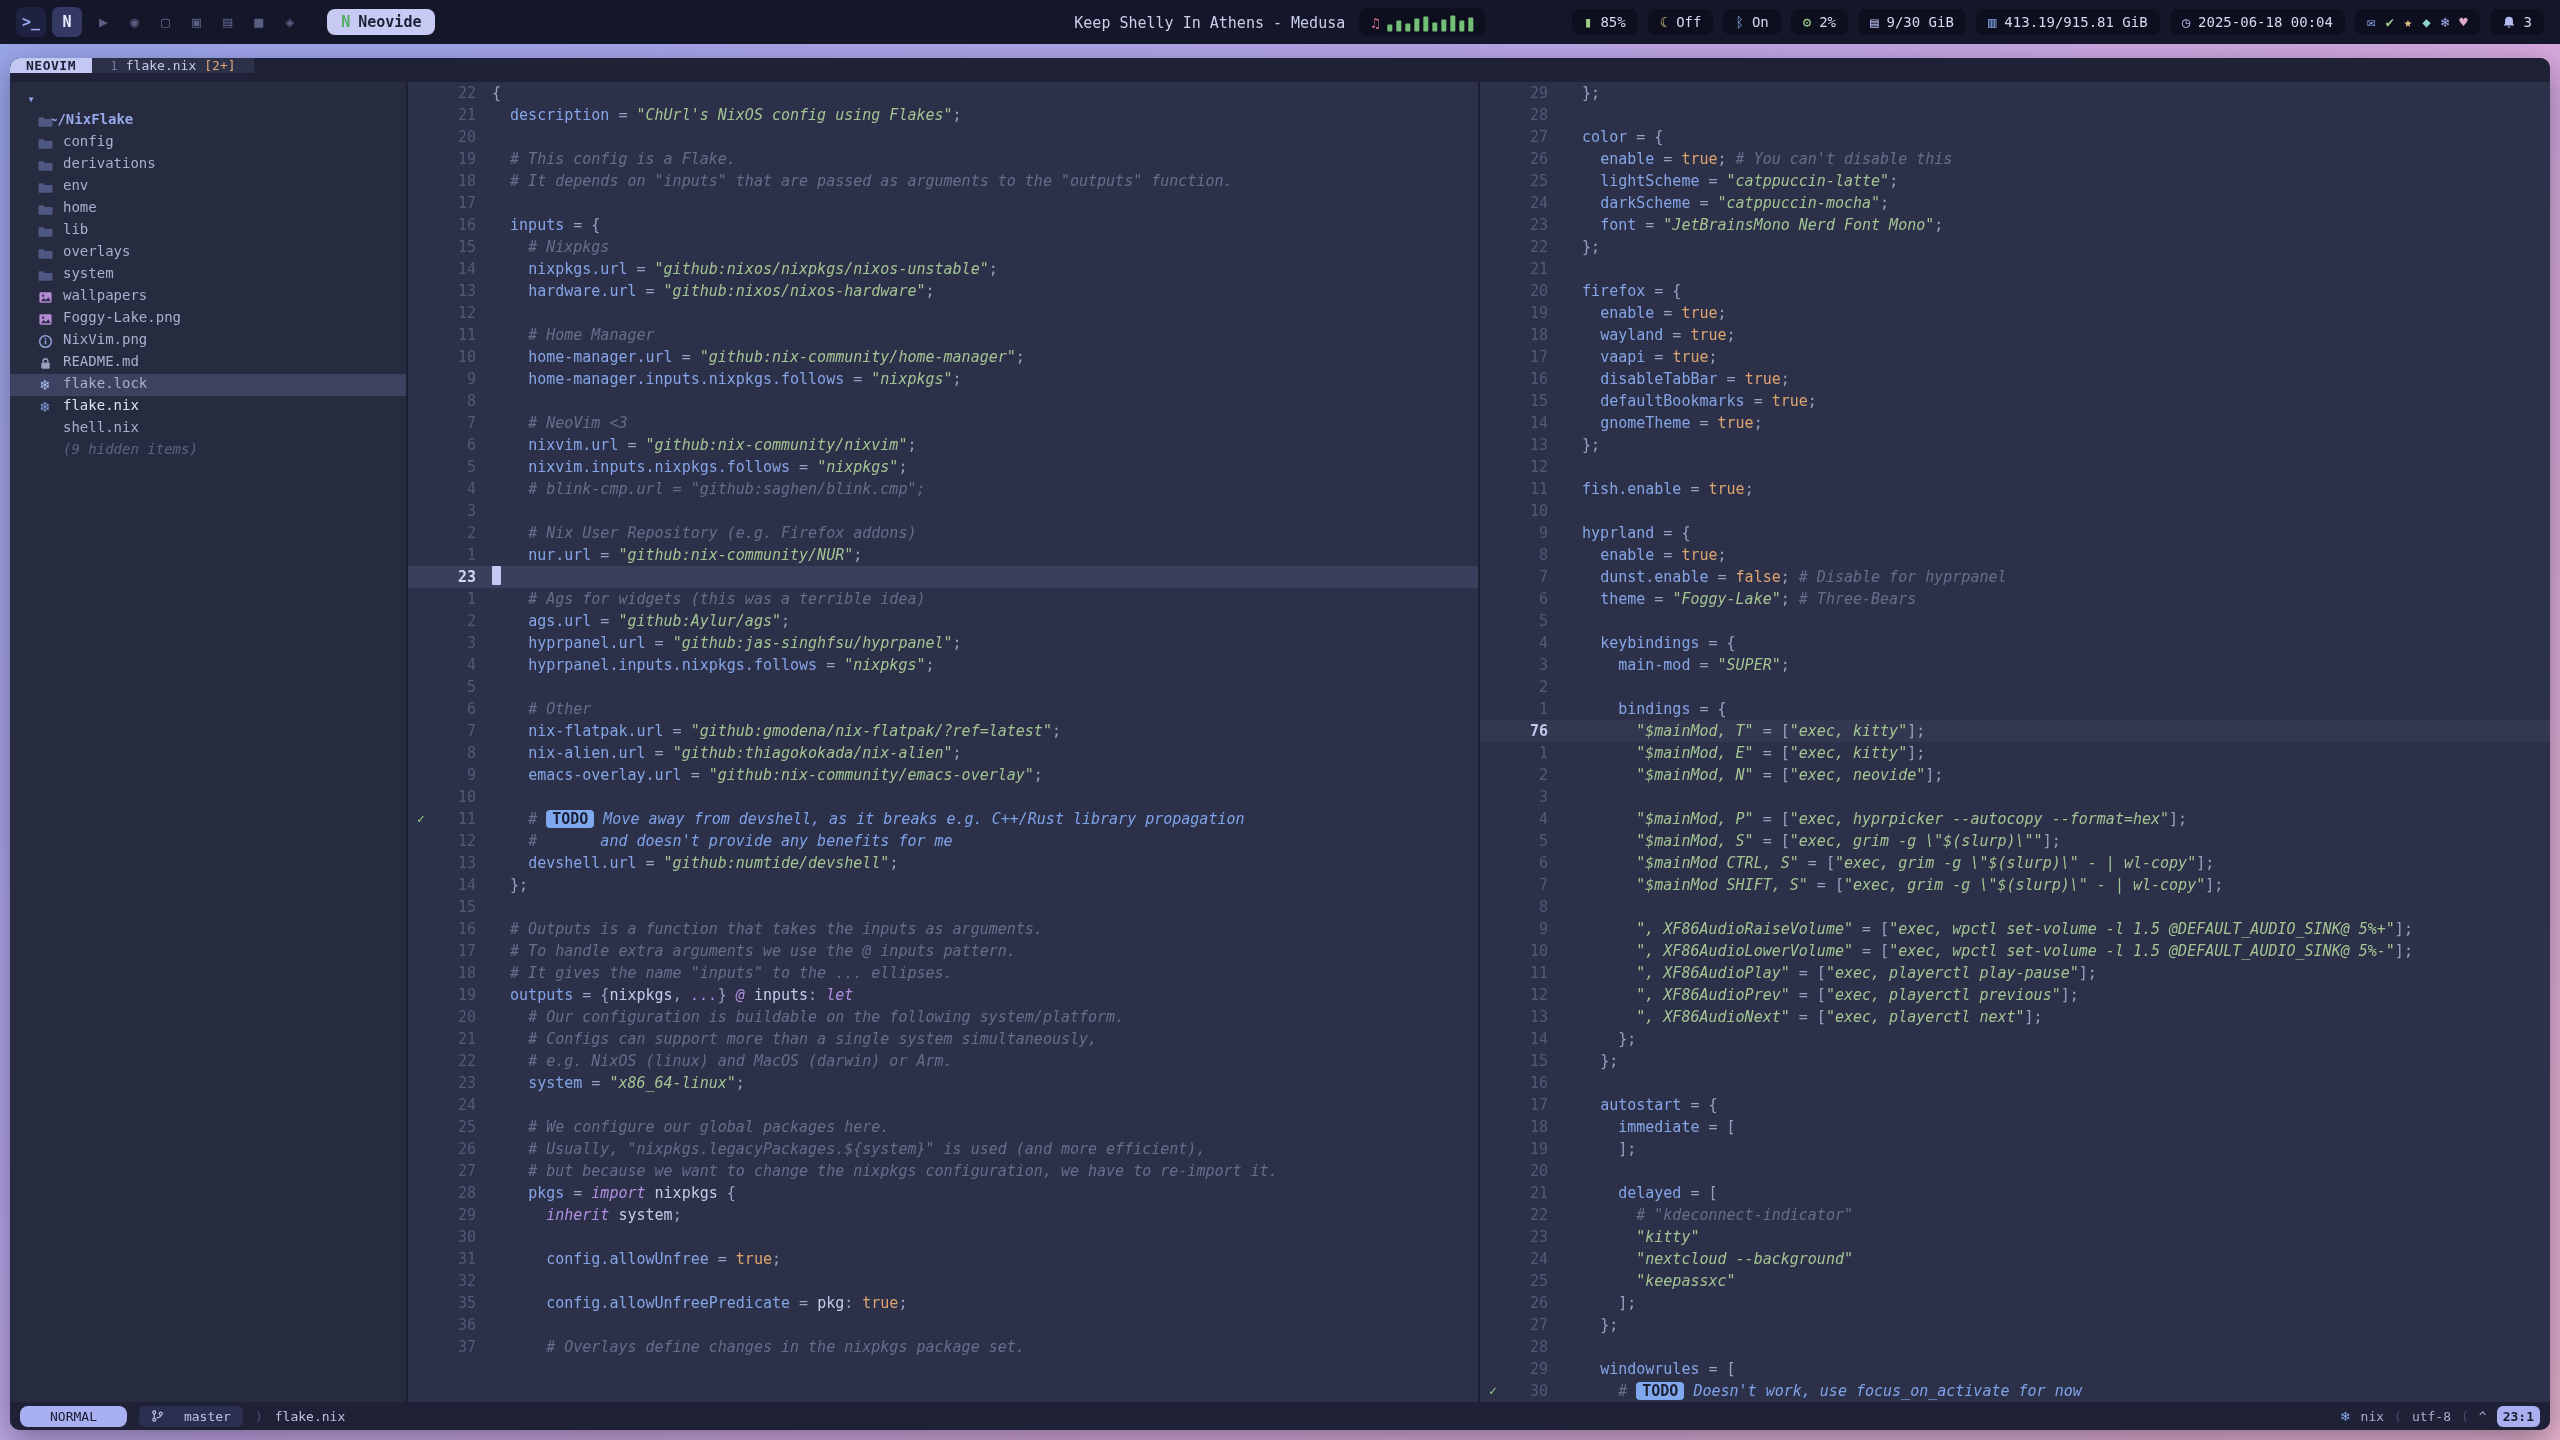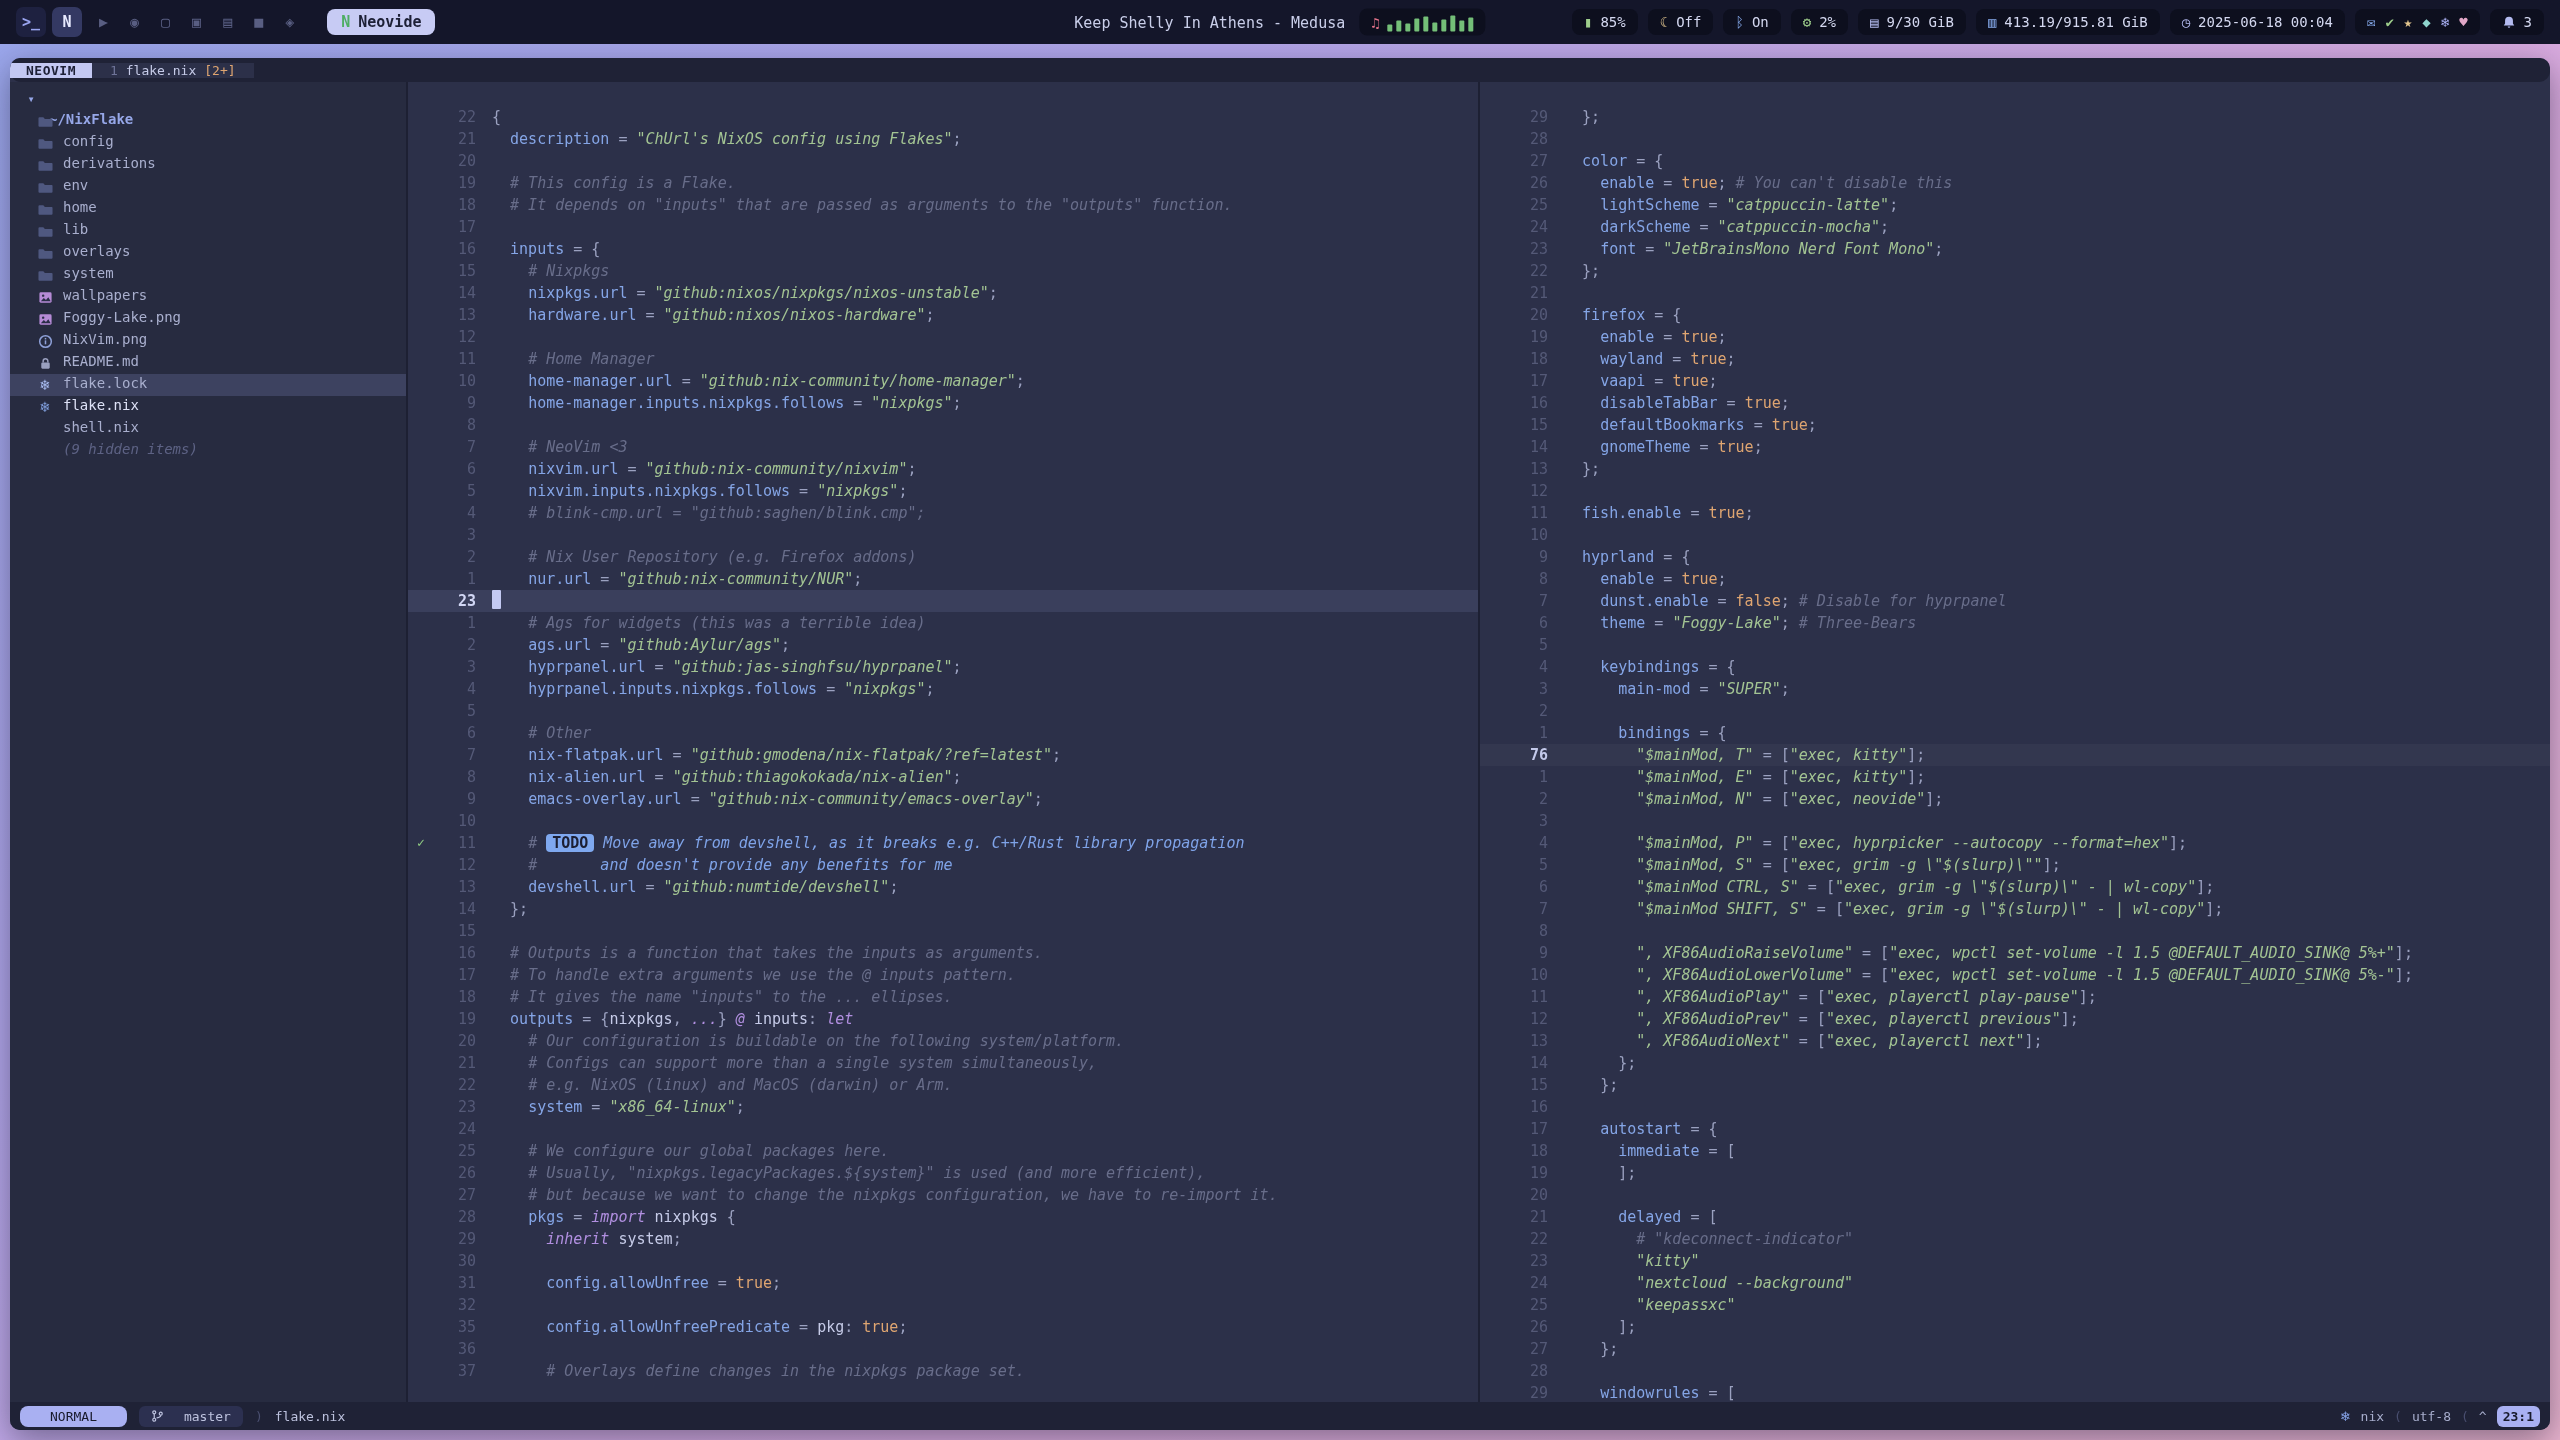--- a/index.html
+++ b/index.html
@@ -30,21 +30,21 @@
   .eq-bar{display:inline-block;width:5px;background:#74bf78;border-radius:1px;}
   .right-cluster{margin-left:auto;display:flex;align-items:center;gap:10px;}
   .pill{display:flex;align-items:center;gap:8px;background:#0d0f1e;border-radius:8px;
     padding:5px 12px;font-size:14px;color:#d4d8f0;white-space:nowrap;}
   .pico{font-size:14px;}
   .pill.tray{gap:10px;}
   
   .window{position:absolute;top:58px;left:10px;right:10px;bottom:10px;background:#2c3049;
     border-radius:10px;overflow:hidden;display:flex;flex-direction:column;
     box-shadow:0 10px 34px rgba(20,22,42,.45);}
-  .tabline{height:24px;flex:0 0 24px;background:#1f2236;display:flex;align-items:center;border-radius:11px;}
+  .tabline{height:24px;flex:0 0 24px;background:#1f2236;display:flex;align-items:flex-start;}
   .neovim-label{background:#c3c8f2;color:#1d2036;font-weight:bold;font-size:13px;
     display:flex;align-items:center;padding:0 16px;letter-spacing:.5px;}
   .tab{background:#2c3049;display:flex;align-items:center;gap:8px;padding:0 18px;font-size:13px;}
   .tab-idx{color:#6f7498;}
   .tab-file{color:#c6cbe8;}
   .tab-mod{color:#dfa571;}
   .content{flex:1;display:flex;min-height:0;}
   
   .sidebar{width:398px;flex:0 0 398px;background:#272b40;border-right:2px solid #1d2033;
     padding-top:6px;box-sizing:border-box;overflow:hidden;}
@@ -52,21 +52,21 @@
     font-size:14px;color:#a9afce;}
   .trow .tlabel{white-space:nowrap;margin-top:40px;}
   .trow.rootrow{padding-left:12px;color:#96a7e8;font-weight:bold;}
   .trow.sel{background:#3d4260;color:#dde1f6;}
   .trow.hiddenrow{color:#5d6284;font-style:italic;}
   .ticon{width:18px;flex:0 0 18px;display:inline-flex;justify-content:center;align-items:center;}
   .snow{color:#7f9ddb;font-size:14px;font-family:"DejaVu Sans",sans-serif;}
   .sel .snow{color:#a9bdf2;}
   .exp{font-size:12px;color:#96a7e8;}
   
-  .pane{flex:1;min-width:0;overflow:hidden;margin-top:24px;}
+  .pane{flex:1;min-width:0;overflow:hidden;}
   .vdiv{flex:0 0 2px;background:#1d2033;}
   .line{display:flex;height:22px;line-height:22px;font-size:15px;}
   .sign{flex:0 0 26px;text-align:center;color:#8fca82;font-size:13px;}
   .num{flex:0 0 42px;text-align:right;color:#545977;margin-right:16px;}
   .code{flex:1;white-space:pre;overflow:hidden;}
   .line.cur{background:#3a3f5c;}
   .line.cur .num{color:#d2d7f5;font-weight:bold;}
   .line.curq{background:#33374f;}
   .line.curq .num{color:#c3c9ea;font-weight:bold;}
   .blockcursor{display:inline-block;width:9px;height:19px;background:#c3c9f2;

